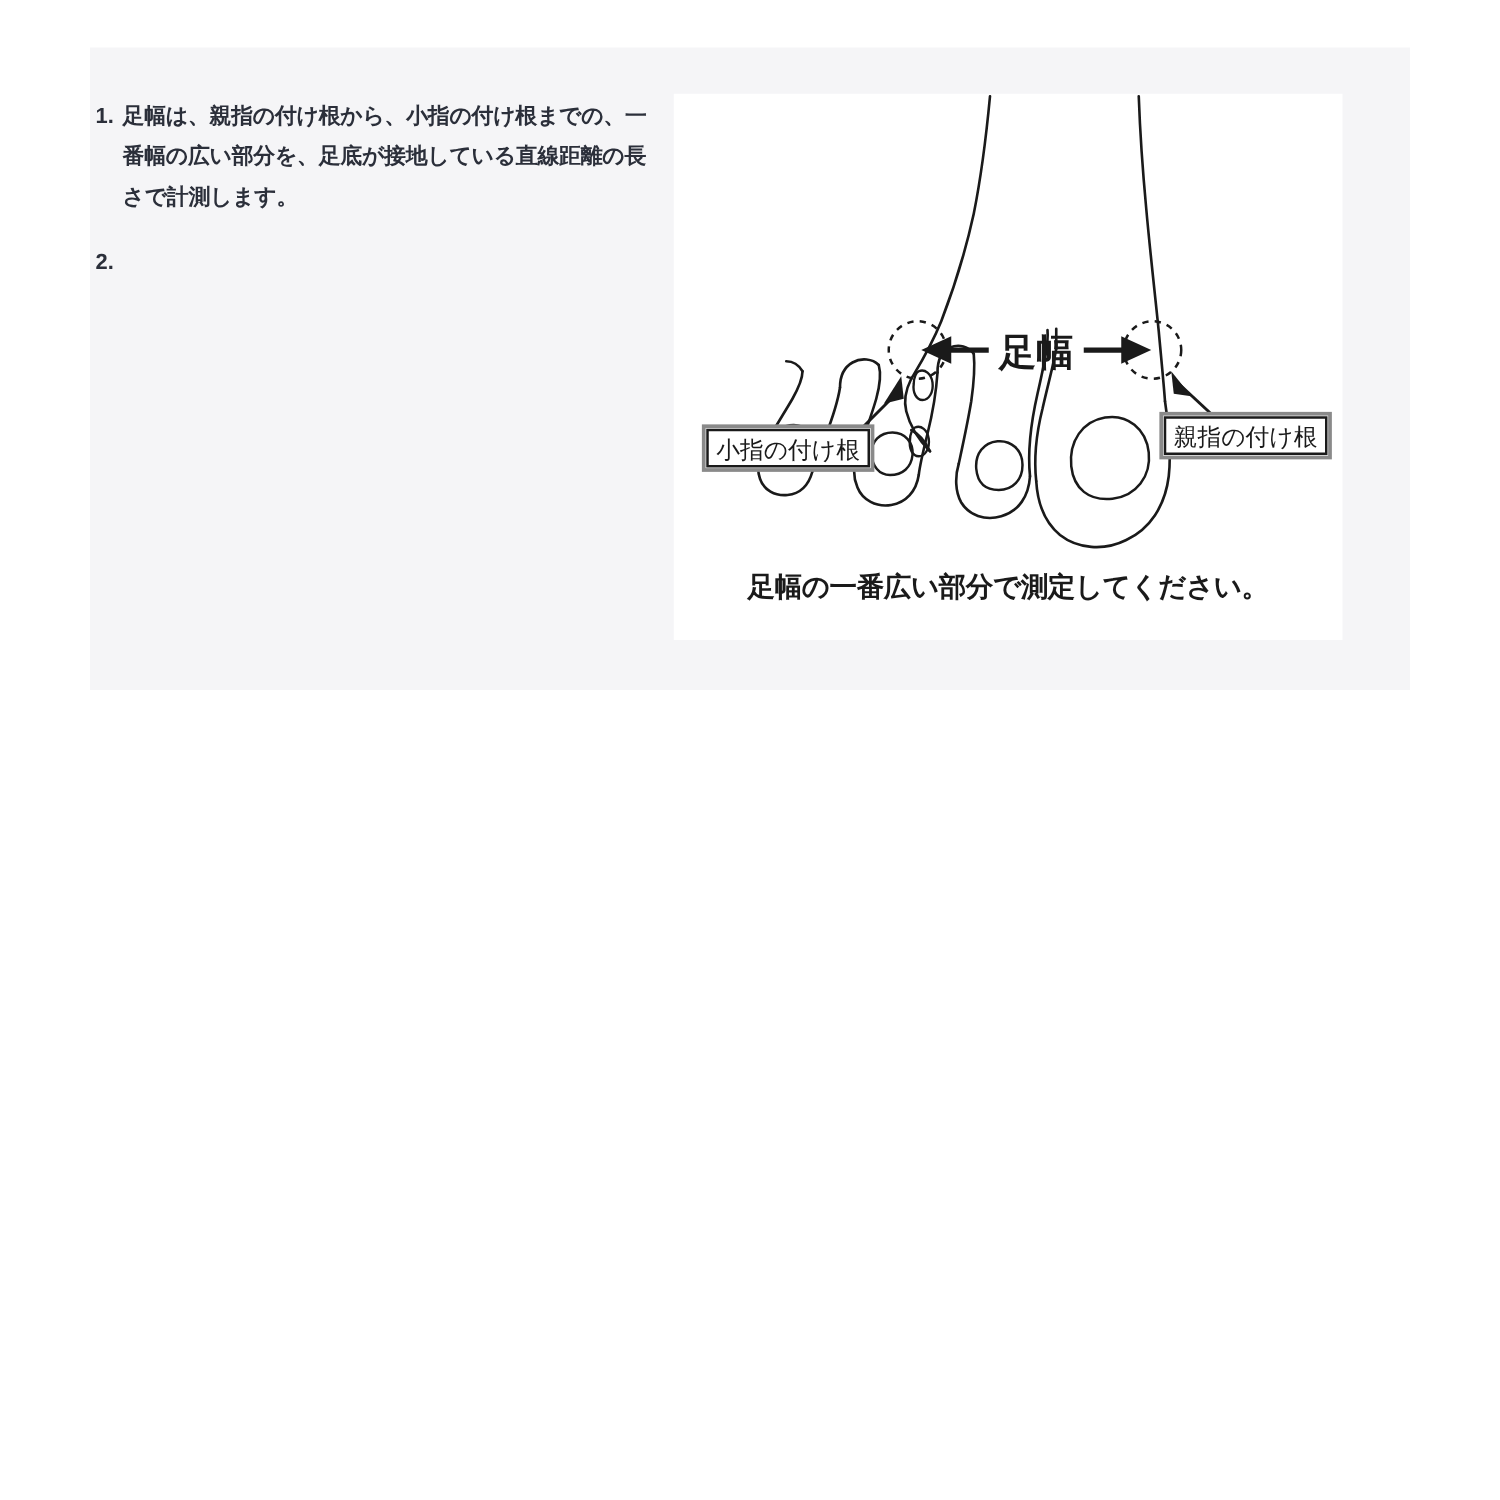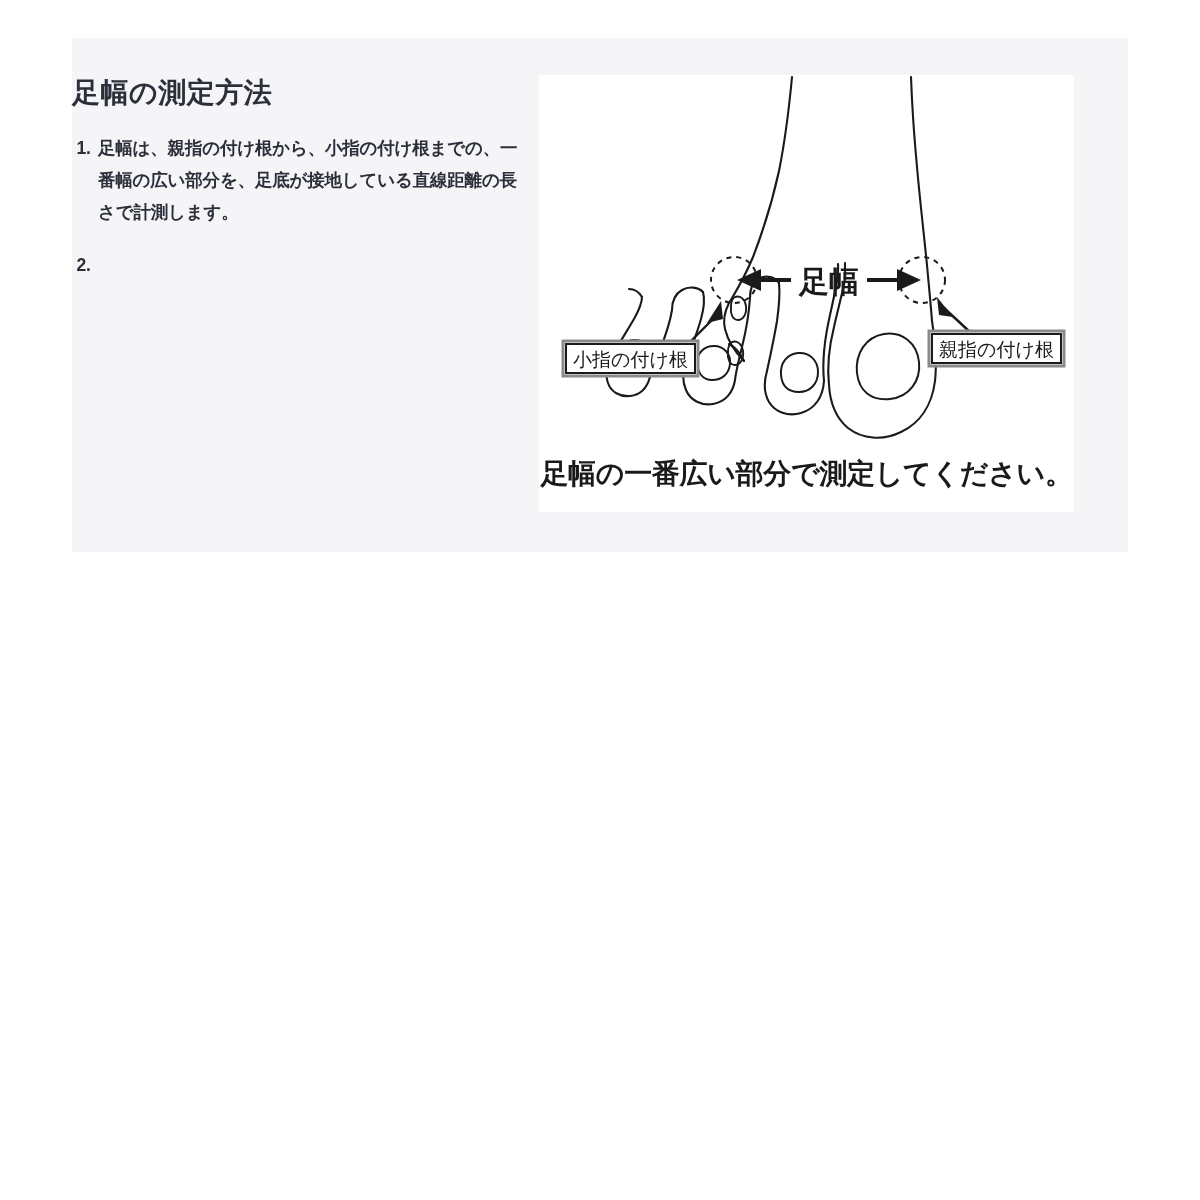--- a/index.html
+++ b/index.html
@@ -97,36 +97,35 @@
     width: 535px;
     height: 380px;
   }
 
   .figure-caption {
     position: absolute;
     left: 0;
     top: 380px;
     width: 535px;
     text-align: center;
-    font-size: 28px;
+    font-size: 22px;
     font-weight: 700;
     color: #1a1a1a;
     letter-spacing: -0.3px;
   }
 </style>
 </head>
 <body>
 
 <div id="root">
 
   <div class="panel">
 
     <div class="text-col">
 
-      <h2 class="page-title">足幅の測定方法</h2>
 
       <ol class="steps">
 
         <li class="step">
           <span class="step-num">1.</span>
           <span class="step-text">足幅は、親指の付け根から、小指の付け根までの、一番幅の広い部分を、足底が接地している直線距離の長さで計測します。</span>
         </li>
 
         <li class="step">
           <span class="step-num">2.</span>

